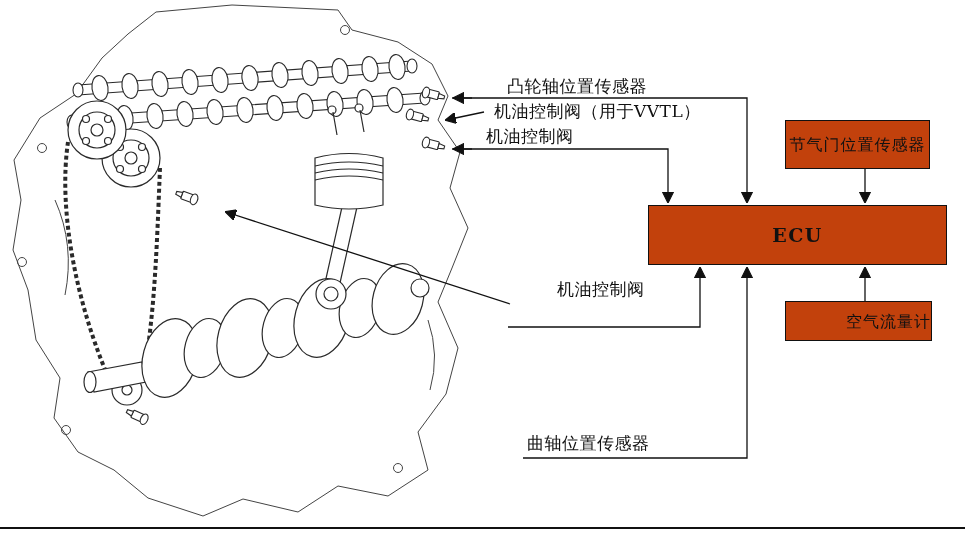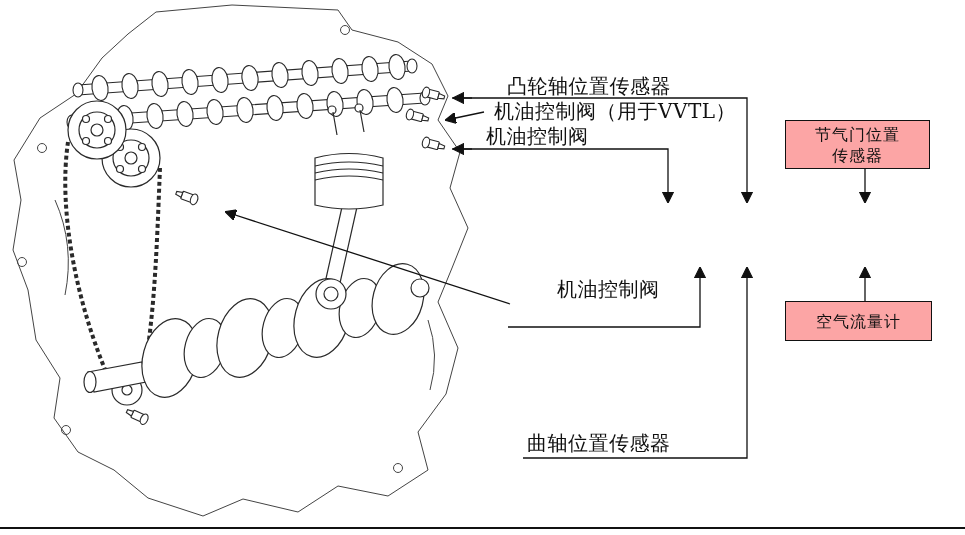--- a/index.html
+++ b/index.html
@@ -1,29 +1,29 @@
 <!DOCTYPE html>
 <html style="--line-color: #111111; --bg-color: #ffffff;"><head>
 <meta charset="utf-8">
 <style>
   * { margin:0; padding:0; box-sizing:border-box; }
   html,body { background: var(--bg-color, #fff); }
   body { font-family:"DejaVu Serif","Liberation Serif",serif; }
   .canvas { position:relative; width:965px; height:535px; background:var(--bg-color,#fff); overflow:hidden; }
   .layer { position:absolute; left:0; top:0; }
-  .lbl { position:absolute; font-size:20px; line-height:21px; color:var(--line-color,#000);
+  .lbl { position:absolute; font-size:17px; line-height:21px; color:var(--line-color,#000);
          white-space:nowrap; letter-spacing:0.5px; }
-  .box { position:absolute; border:1.5px solid var(--line-color,#000); background:#fca5a5;
-         display:flex; flex-direction:column; align-items:center; justify-content:center;
+  .box { position:absolute; border:1.5px solid var(--line-color,#000); background:#c2410c;
+         display:flex; flex-direction:row; align-items:center; justify-content:center;
          font-size:16px; line-height:21px; text-align:center; color:var(--line-color,#000);
          letter-spacing:1px; }
   .box.throttle { left:785px; top:120px; width:145px; height:49px; }
   .box.ecu      { left:648px; top:205px; width:299px; height:60px; font-weight:bold;
                   font-size:19px; letter-spacing:1.5px; }
-  .box.airflow  { left:785px; top:301px; width:147px; height:40px; }
+  .box.airflow  { left:785px; top:301px; width:147px; height:40px;justify-content:flex-end; }
   .bottom-rule  { position:absolute; left:0; top:527px; width:965px; height:2px;
                   background:var(--line-color,#000); }
   .connectors path { stroke: var(--line-color,#111); }
   .lbl-cam      { left:507px; top:76px; }
   .lbl-oiltop   { left:486px; top:101px;margin-left:8px; }
   .lbl-coolant  { left:486px; top:126px; }
   .lbl-oilmid   { left:513px; top:279px;margin-left:44px; }
   .lbl-crank    { left:527px; top:434px;font-family:Liberation Mono, monospace; }
 </style>
 </head>
@@ -170,18 +170,21 @@
   <div class="lbl lbl-coolant">机油控制阀</div>
   <div class="lbl lbl-oilmid">
     <div>机油控制阀</div>
   </div>
   <div class="lbl lbl-crank">曲轴位置传感器</div>
 
   <div class="box throttle">
     <div>节气门位置</div>
     <div>传感器</div>
   </div>
+  <div class="box ecu">
+    <span>ECU</span>
+  </div>
   <div class="box airflow">
     <span>空气流量计</span>
   </div>
 
   <div class="bottom-rule"></div>
 </div>
 
 </body></html>

